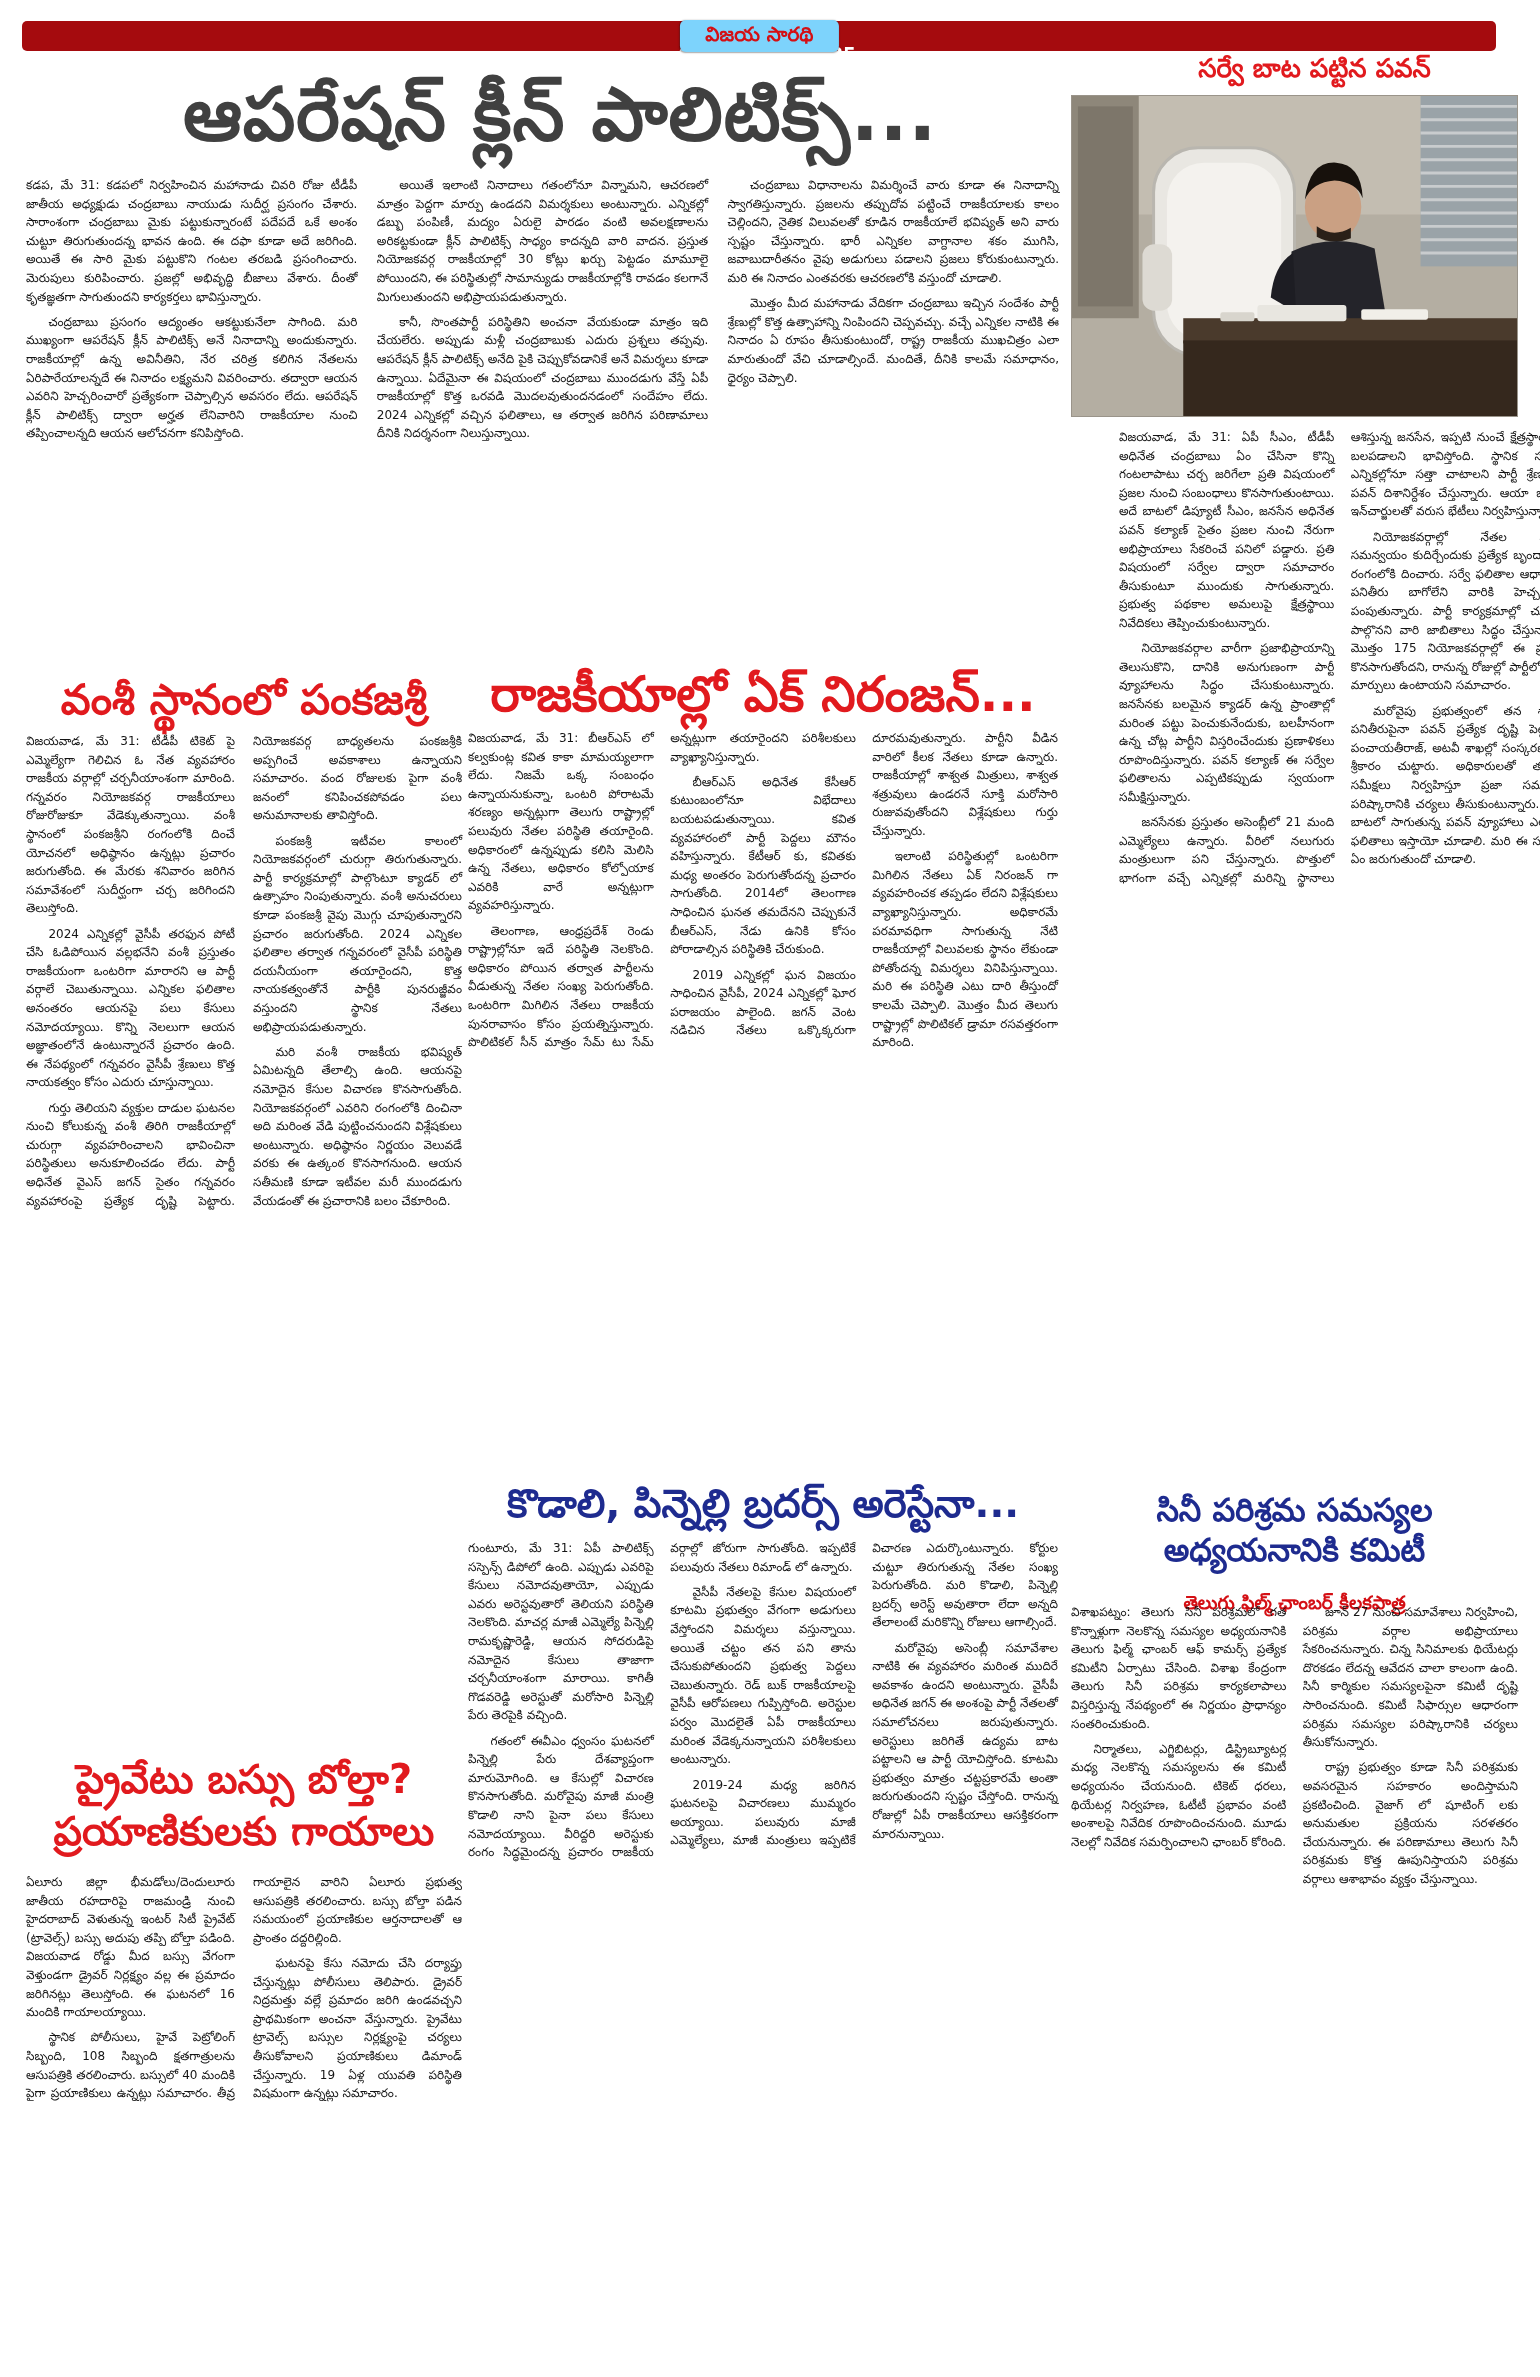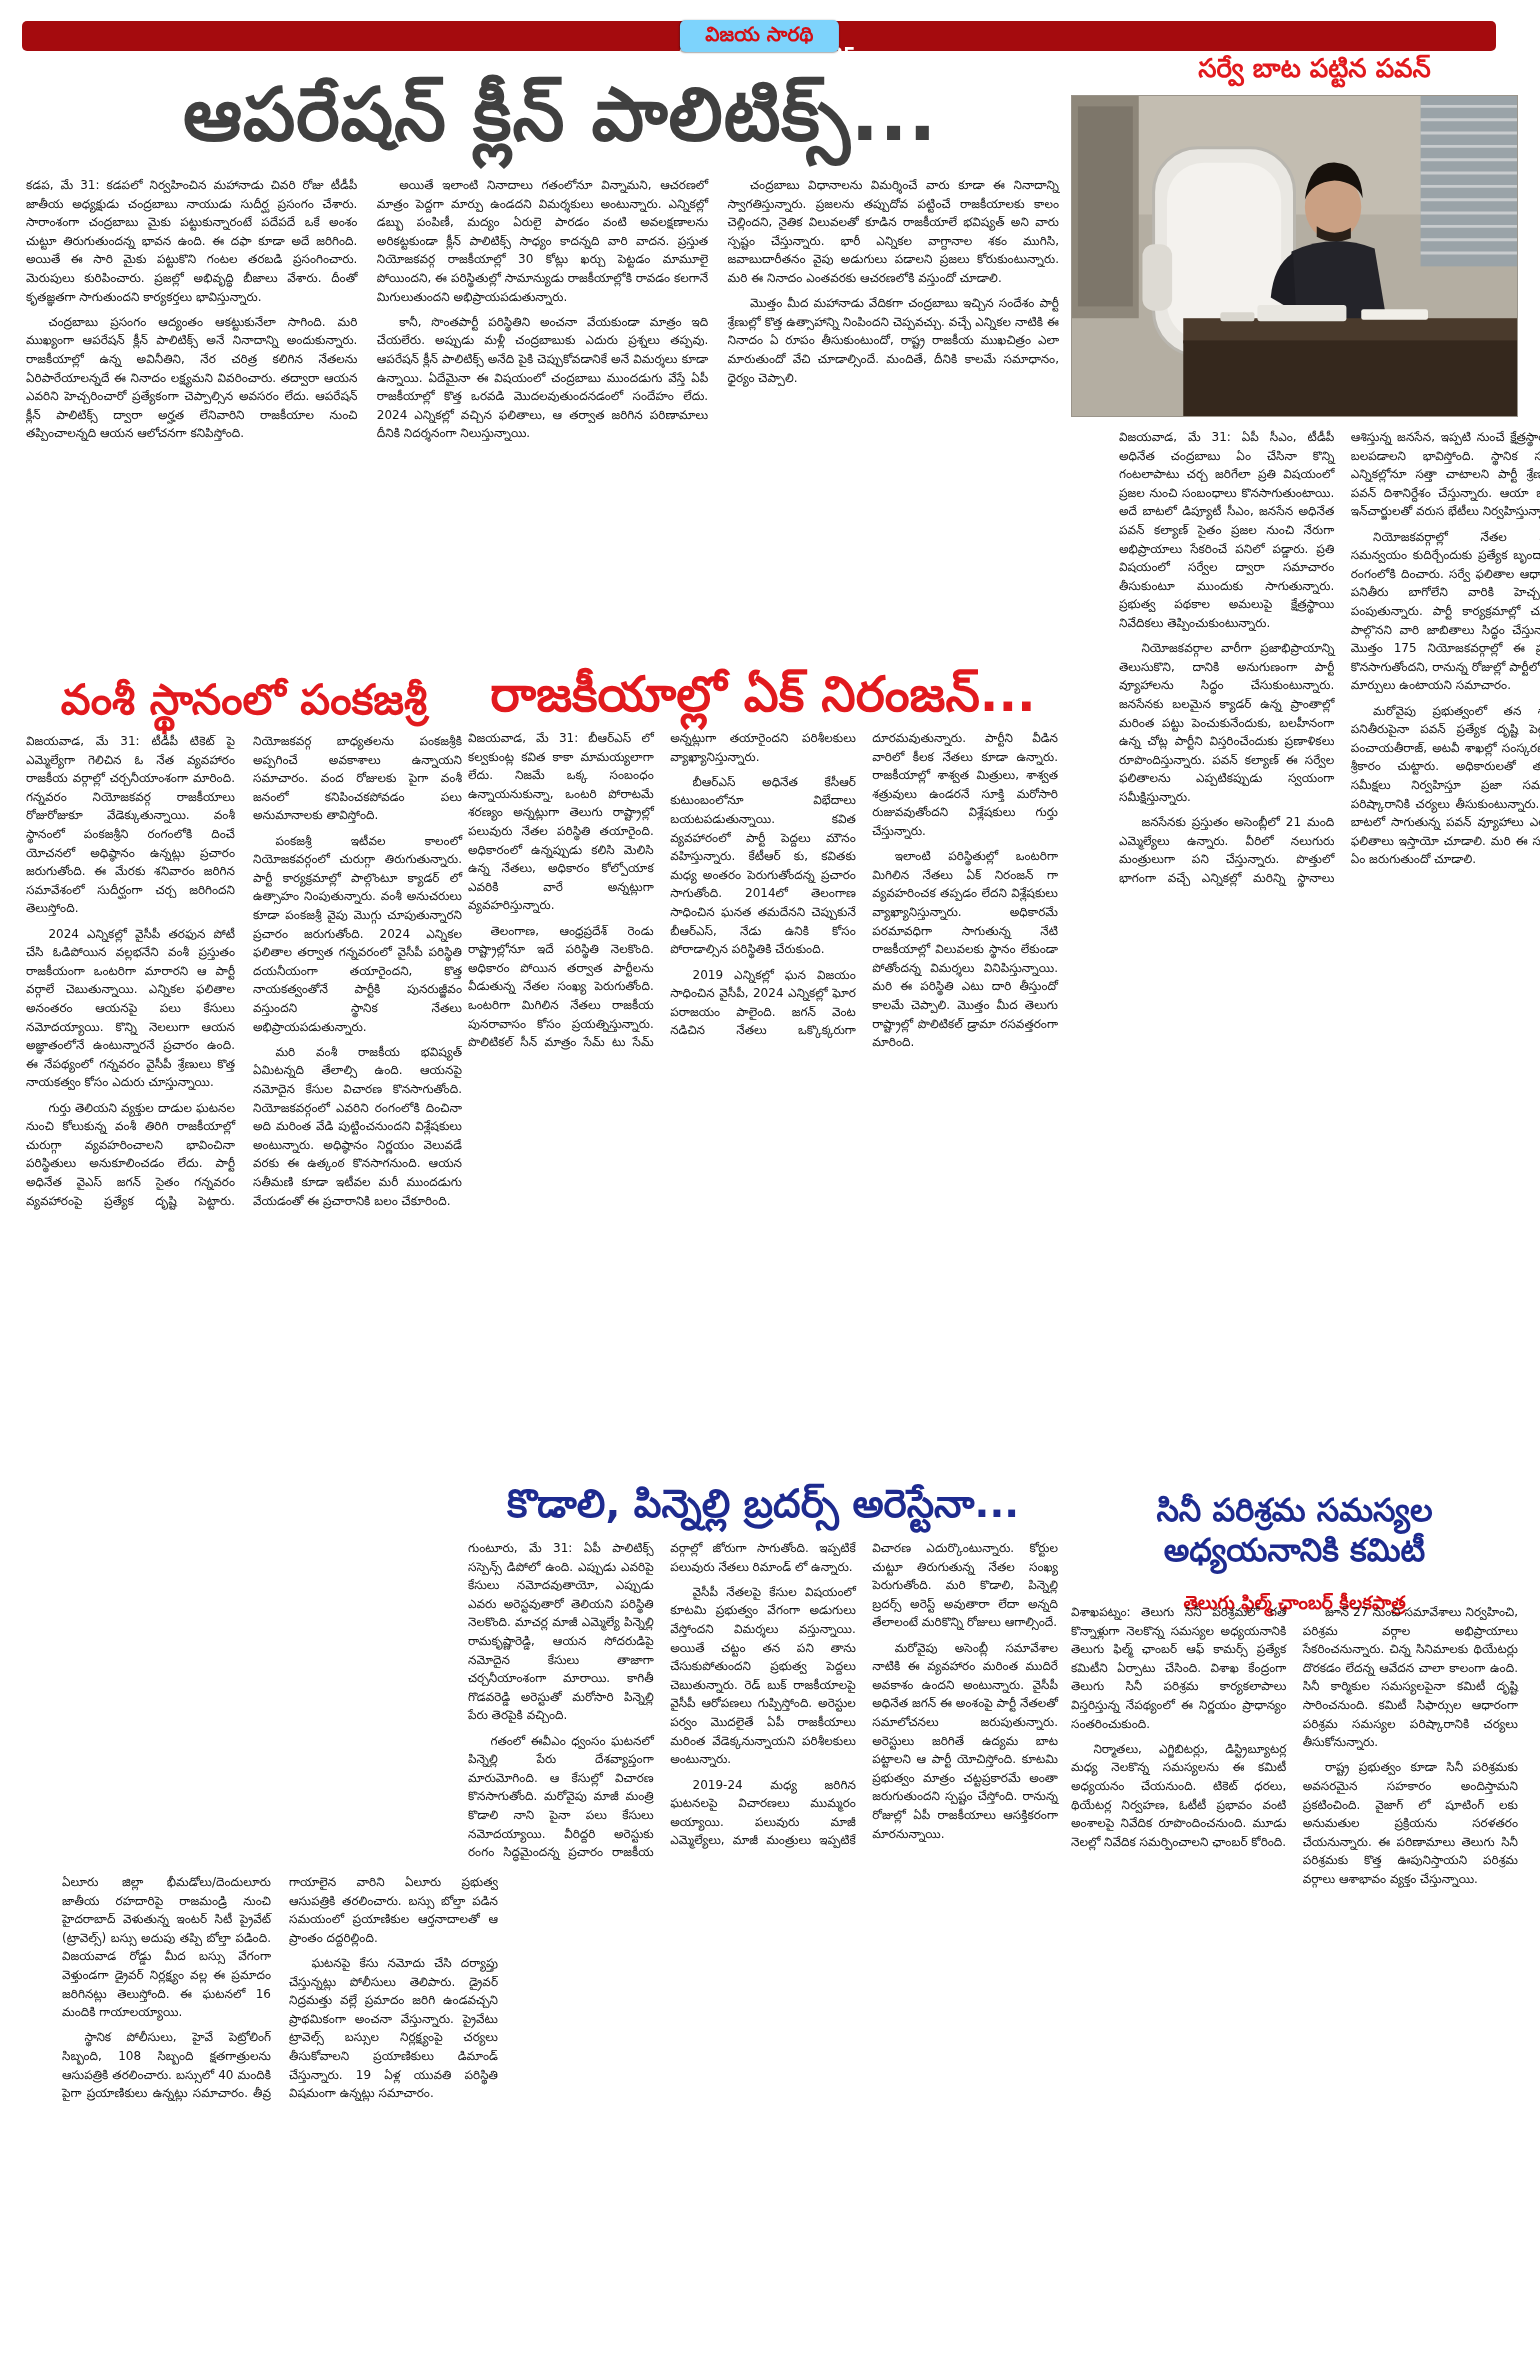--- a/index.html
+++ b/index.html
@@ -54,21 +54,21 @@
     font-size:12px;line-height:1.55;
     column-fill:balance;
   }
   .body-text p{margin:0 0 6.7px 0;text-indent:22.4px;}
   .body-text p:first-child{text-indent:0;}
   .bt-main   {left:26px;  top:176px;  width:1033px;height:480px;column-count:3;column-gap:19.4px;}
   .bt-pavan  {left:1071px;top:428px;  width:447px; height:1050px;column-count:2;column-gap:16.4px;margin-left:48px;}
   .bt-vamshi {left:26px;  top:732px;  width:436px; height:1011px;column-count:2;column-gap:18px;}
   .bt-niranjan{left:468px;top:729px;  width:590px; height:740px; column-count:3;column-gap:16.4px;}
   .bt-kodali {left:468px; top:1539px; width:590px; height:804px;column-count:3;column-gap:16.4px;}
-  .bt-bus    {left:26px;  top:1873px; width:436px; height:471px; column-count:2;column-gap:18px;margin-left:36px;}
+  .bt-bus    {left:26px;  top:1873px; width:436px; height:471px; column-count:2;column-gap:18px;}
   .bt-cinema {left:1071px;top:1603px; width:447px; height:740px; column-count:2;column-gap:16.4px;}
   
   .photo{
     position:absolute;left:1071px;top:95px;width:447px;height:322px;
     background:#b9b3a8;overflow:hidden;border:0.7px solid #9a948a;box-sizing:border-box;
   }
   .photo svg{display:block;width:100%;height:100%;}
 </style>
 </head>
 <body>
@@ -170,20 +170,24 @@
 
   <div class="hl hl-blue hl-kodali">కొడాలి, పిన్నెల్లి బ్రదర్స్ అరెస్టేనా...</div>
   <div class="body-text bt-kodali">
       <p>గుంటూరు, మే 31: ఏపీ పాలిటిక్స్ సస్పెన్స్ డిపోలో ఉంది. ఎప్పుడు ఎవరిపై కేసులు నమోదవుతాయో, ఎప్పుడు ఎవరు అరెస్టవుతారో తెలియని పరిస్థితి నెలకొంది. మాచర్ల మాజీ ఎమ్మెల్యే పిన్నెల్లి రామకృష్ణారెడ్డి, ఆయన సోదరుడిపై నమోదైన కేసులు తాజాగా చర్చనీయాంశంగా మారాయి. కాగితీ గొడవరెడ్డి అరెస్టుతో మరోసారి పిన్నెల్లి పేరు తెరపైకి వచ్చింది.</p>
       <p>గతంలో ఈవీఎం ధ్వంసం ఘటనలో పిన్నెల్లి పేరు దేశవ్యాప్తంగా మారుమోగింది. ఆ కేసుల్లో విచారణ కొనసాగుతోంది. మరోవైపు మాజీ మంత్రి కొడాలి నాని పైనా పలు కేసులు నమోదయ్యాయి. వీరిద్దరి అరెస్టుకు రంగం సిద్ధమైందన్న ప్రచారం రాజకీయ వర్గాల్లో జోరుగా సాగుతోంది. ఇప్పటికే పలువురు నేతలు రిమాండ్ లో ఉన్నారు.</p>
       <p>వైసీపీ నేతలపై కేసుల విషయంలో కూటమి ప్రభుత్వం వేగంగా అడుగులు వేస్తోందని విమర్శలు వస్తున్నాయి. అయితే చట్టం తన పని తాను చేసుకుపోతుందని ప్రభుత్వ పెద్దలు చెబుతున్నారు. రెడ్ బుక్ రాజకీయాలపై వైసీపీ ఆరోపణలు గుప్పిస్తోంది. అరెస్టుల పర్వం మొదలైతే ఏపీ రాజకీయాలు మరింత వేడెక్కనున్నాయని పరిశీలకులు అంటున్నారు.</p>
       <p>2019-24 మధ్య జరిగిన ఘటనలపై విచారణలు ముమ్మరం అయ్యాయి. పలువురు మాజీ ఎమ్మెల్యేలు, మాజీ మంత్రులు ఇప్పటికే విచారణ ఎదుర్కొంటున్నారు. కోర్టుల చుట్టూ తిరుగుతున్న నేతల సంఖ్య పెరుగుతోంది. మరి కొడాలి, పిన్నెల్లి బ్రదర్స్ అరెస్ట్ అవుతారా లేదా అన్నది తేలాలంటే మరికొన్ని రోజులు ఆగాల్సిందే.</p>
       <p>మరోవైపు అసెంబ్లీ సమావేశాల నాటికి ఈ వ్యవహారం మరింత ముదిరే అవకాశం ఉందని అంటున్నారు. వైసీపీ అధినేత జగన్ ఈ అంశంపై పార్టీ నేతలతో సమాలోచనలు జరుపుతున్నారు. అరెస్టులు జరిగితే ఉద్యమ బాట పట్టాలని ఆ పార్టీ యోచిస్తోంది. కూటమి ప్రభుత్వం మాత్రం చట్టప్రకారమే అంతా జరుగుతుందని స్పష్టం చేస్తోంది. రానున్న రోజుల్లో ఏపీ రాజకీయాలు ఆసక్తికరంగా మారనున్నాయి.</p>
     </div>
 
+  <div class="hl hl-red hl-bus">
+    <div>ప్రైవేటు బస్సు బోల్తా?</div>
+    <div>ప్రయాణికులకు గాయాలు</div>
+  </div>
   <div class="body-text bt-bus">
       <p>ఏలూరు జిల్లా భీమడోలు/దెందులూరు జాతీయ రహదారిపై రాజమండ్రి నుంచి హైదరాబాద్ వెళుతున్న ఇంటర్ సిటీ ప్రైవేట్ (ట్రావెల్స్) బస్సు అదుపు తప్పి బోల్తా పడింది. విజయవాడ రోడ్డు మీద బస్సు వేగంగా వెళ్తుండగా డ్రైవర్ నిర్లక్ష్యం వల్ల ఈ ప్రమాదం జరిగినట్లు తెలుస్తోంది. ఈ ఘటనలో 16 మందికి గాయాలయ్యాయి.</p>
       <p>స్థానిక పోలీసులు, హైవే పెట్రోలింగ్ సిబ్బంది, 108 సిబ్బంది క్షతగాత్రులను ఆసుపత్రికి తరలించారు. బస్సులో 40 మందికి పైగా ప్రయాణికులు ఉన్నట్లు సమాచారం. తీవ్ర గాయాలైన వారిని ఏలూరు ప్రభుత్వ ఆసుపత్రికి తరలించారు. బస్సు బోల్తా పడిన సమయంలో ప్రయాణికుల ఆర్తనాదాలతో ఆ ప్రాంతం దద్దరిల్లింది.</p>
       <p>ఘటనపై కేసు నమోదు చేసి దర్యాప్తు చేస్తున్నట్లు పోలీసులు తెలిపారు. డ్రైవర్ నిద్రమత్తు వల్లే ప్రమాదం జరిగి ఉండవచ్చని ప్రాథమికంగా అంచనా వేస్తున్నారు. ప్రైవేటు ట్రావెల్స్ బస్సుల నిర్లక్ష్యంపై చర్యలు తీసుకోవాలని ప్రయాణికులు డిమాండ్ చేస్తున్నారు. 19 ఏళ్ల యువతి పరిస్థితి విషమంగా ఉన్నట్లు సమాచారం.</p>
     </div>
 
   <div class="hl hl-blue hl-cinema">సినీ పరిశ్రమ సమస్యల అధ్యయనానికి కమిటీ</div>
   <div class="subhead-cinema">తెలుగు ఫిల్మ్ ఛాంబర్ కీలకపాత్ర</div>
   <div class="body-text bt-cinema">
       <p>విశాఖపట్నం: తెలుగు సినీ పరిశ్రమలో గత కొన్నాళ్లుగా నెలకొన్న సమస్యల అధ్యయనానికి తెలుగు ఫిల్మ్ ఛాంబర్ ఆఫ్ కామర్స్ ప్రత్యేక కమిటీని ఏర్పాటు చేసింది. విశాఖ కేంద్రంగా తెలుగు సినీ పరిశ్రమ కార్యకలాపాలు విస్తరిస్తున్న నేపథ్యంలో ఈ నిర్ణయం ప్రాధాన్యం సంతరించుకుంది.</p>

